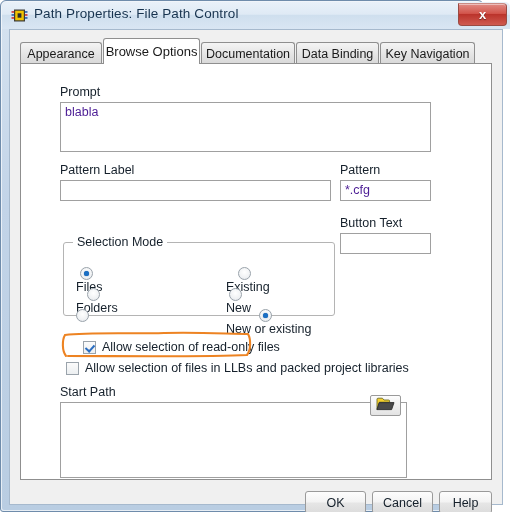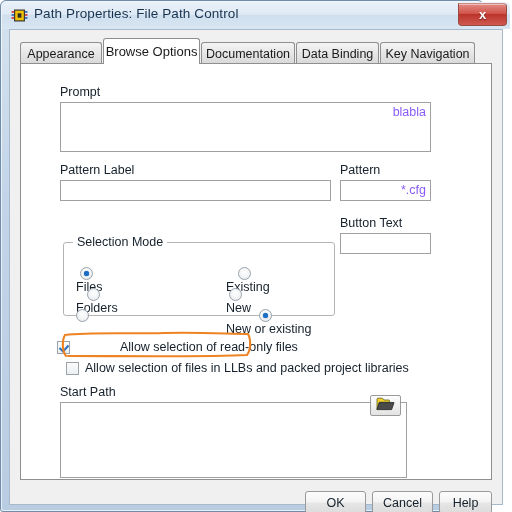--- a/index.html
+++ b/index.html
@@ -75,21 +75,20 @@
   }
 
   
   .client {
     position: absolute;
     left: 8px; top: 28px;
     width: 494px; height: 476px;
     background: #f0f0f0;
     border: 1px solid #a6b9cd;
     box-sizing: border-box;
-    text-align: right;
   }
 
   
   .tabstrip {
     position: absolute;
     left: 10px; top: 8px;
     width: 472px; height: 26px;
   }
   .tab {
     position: absolute;
@@ -133,21 +132,21 @@
     font-size: 12.5px;
     color: #15202b;
     white-space: nowrap;
   }
   .textbox {
     position: absolute;
     box-sizing: border-box;
     background: #ffffff;
     border: 1px solid #a0a0a0;
     font-size: 12.5px;
-    color: #8b5cf6;
+    color: #4c1d95;
     padding: 2px 4px;
     overflow: hidden;
   }
   .textbox .val {
     display: block;
     line-height: 15px;
     white-space: pre;
   }
 
   
@@ -353,21 +352,21 @@
       <div class="radio-row" style="left:205px; top:245px;">
         <span class="radio checked"></span>
         <span class="radio-label">New or existing</span>
       </div>
 
       <div class="lbl" style="left:319px; top:152px;">Button Text</div>
       <div class="textbox" style="left:319px; top:169px; width:91px; height:21px;">
         <span class="val"></span>
       </div>
 
-      <div class="check-row" style="left:36px; top:276px;gap:44px;">
+      <div class="check-row" style="left:62px; top:276px;">
         <span class="checkbox checked"></span>
         <span class="check-label">Allow selection of read-only files</span>
       </div>
       <div class="check-row" style="left:45px; top:297px;">
         <span class="checkbox"></span>
         <span class="check-label">Allow selection of files in LLBs and packed project libraries</span>
       </div>
 
       <div class="annotation" style="left:39px; top:267px; width:194px; height:27px;">
         <svg width="194" height="27" viewBox="0 0 194 27">

